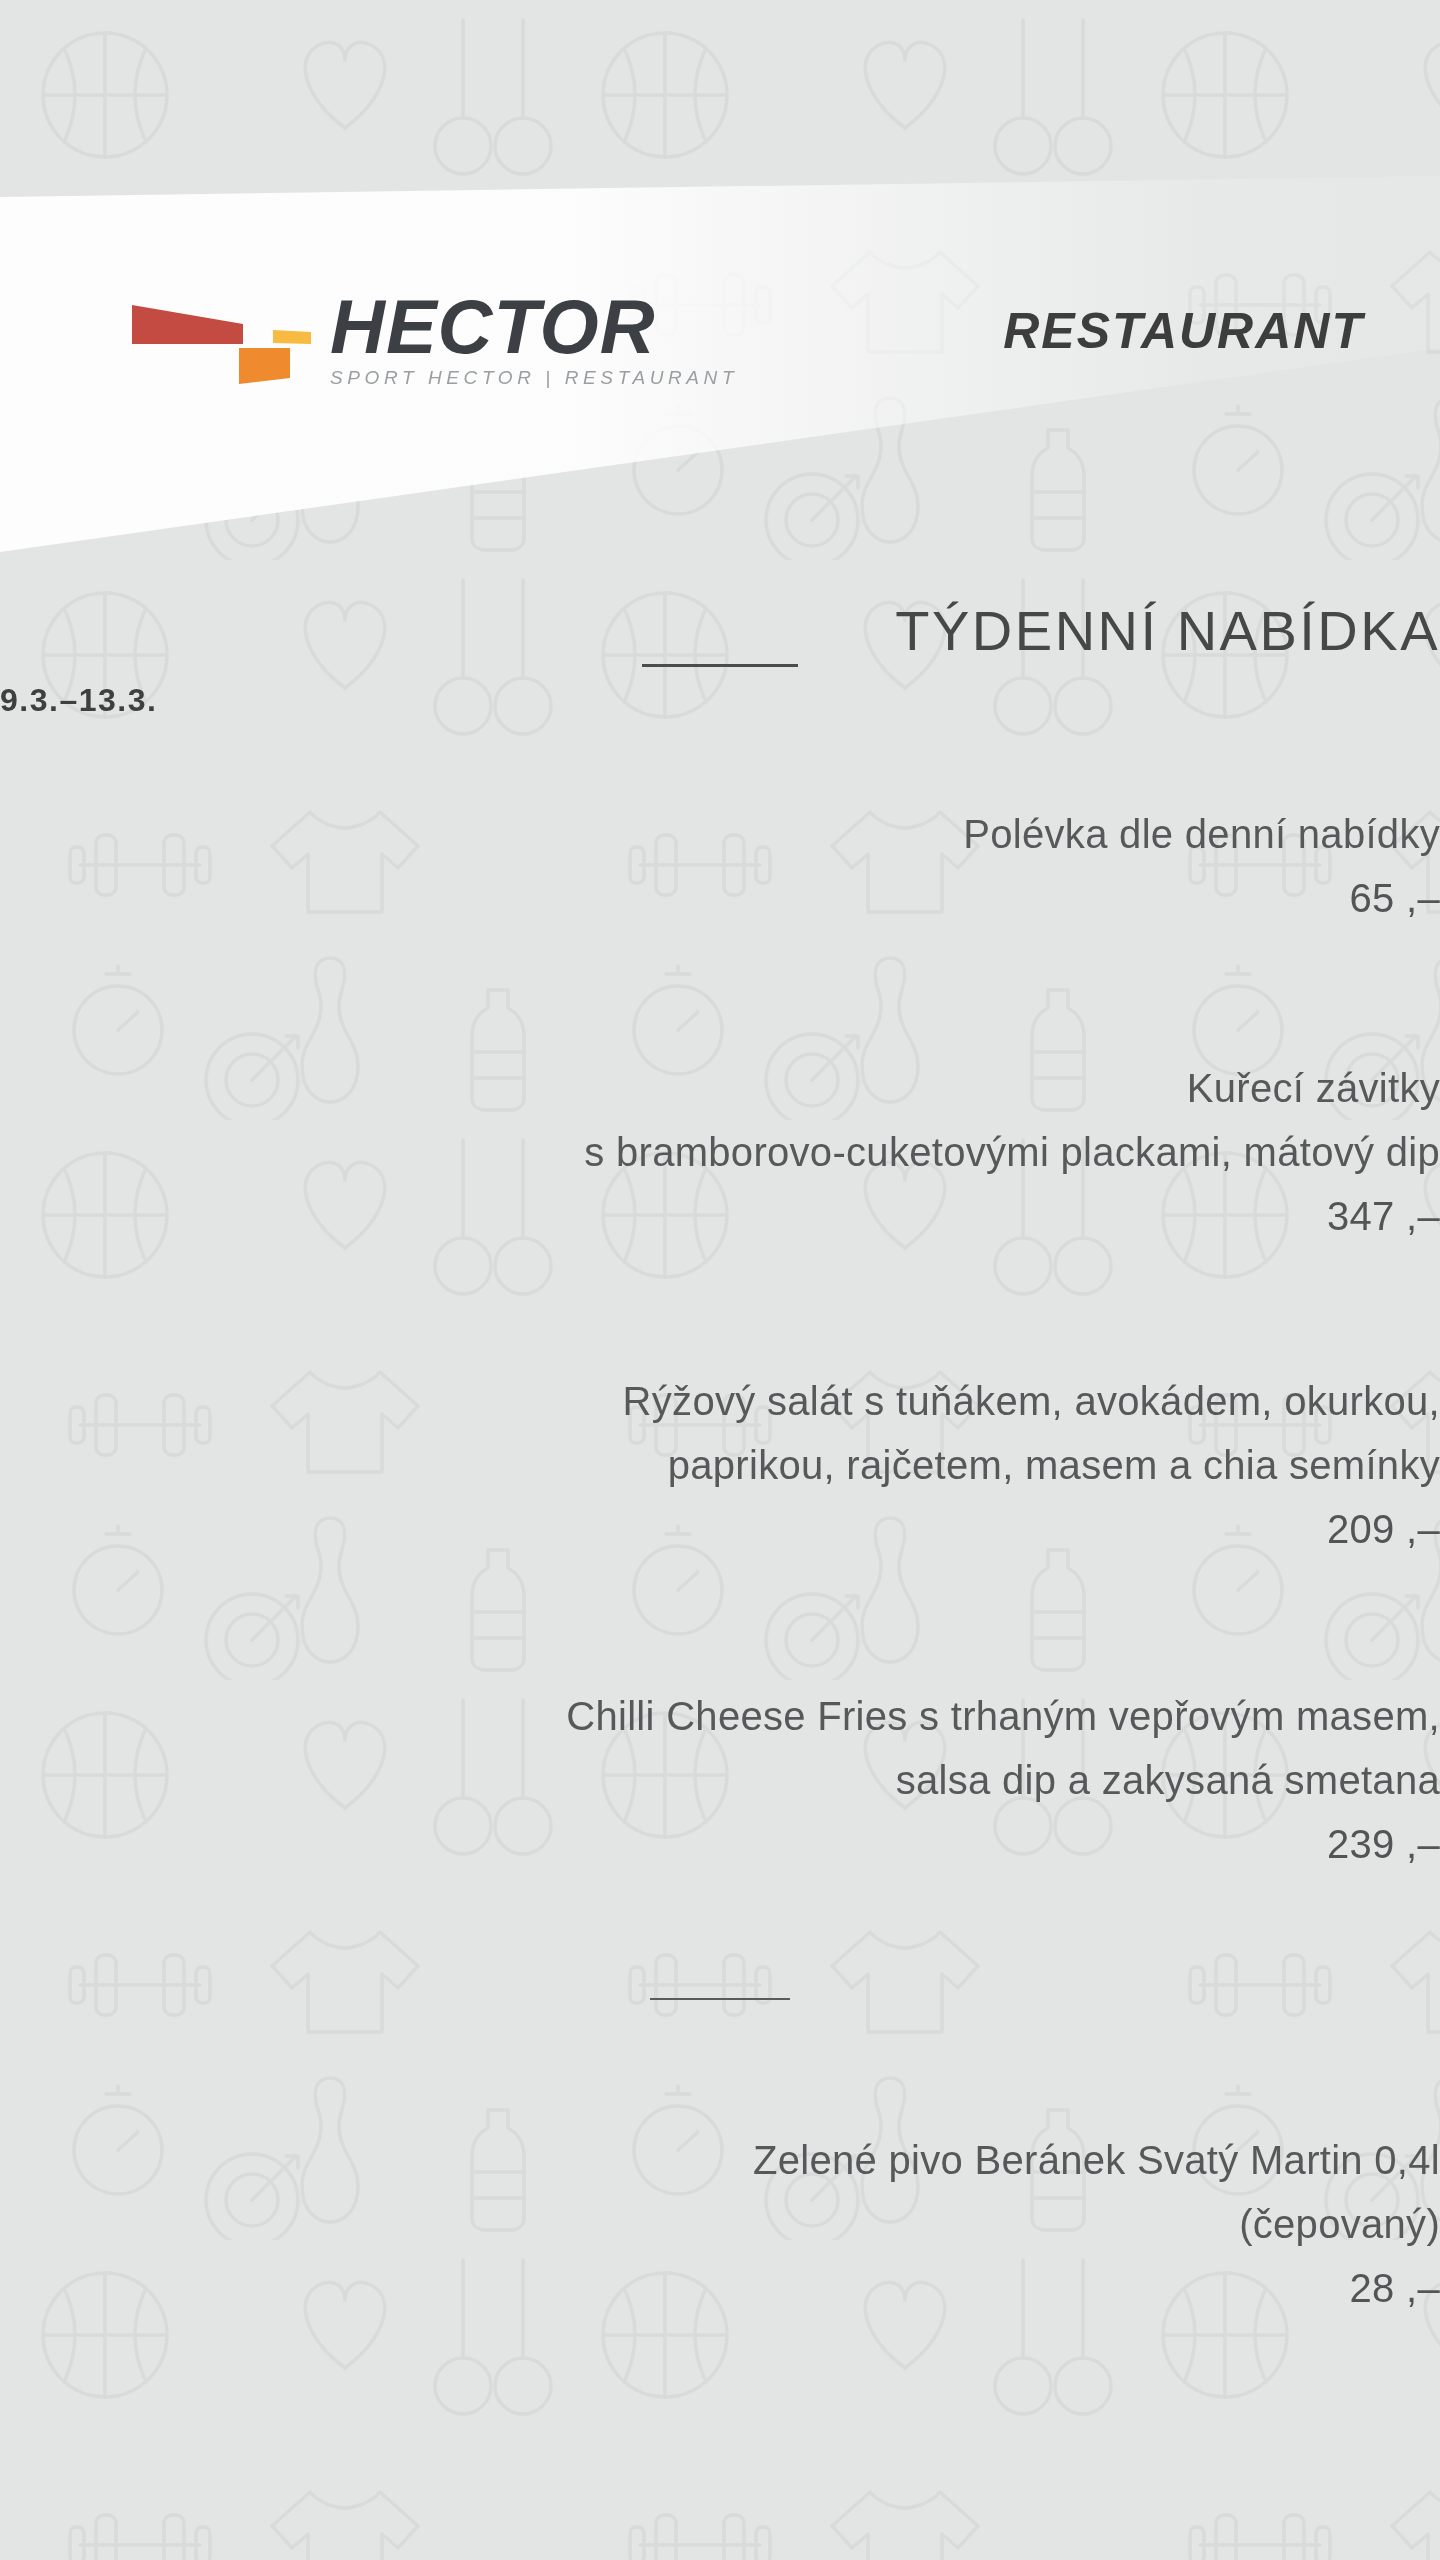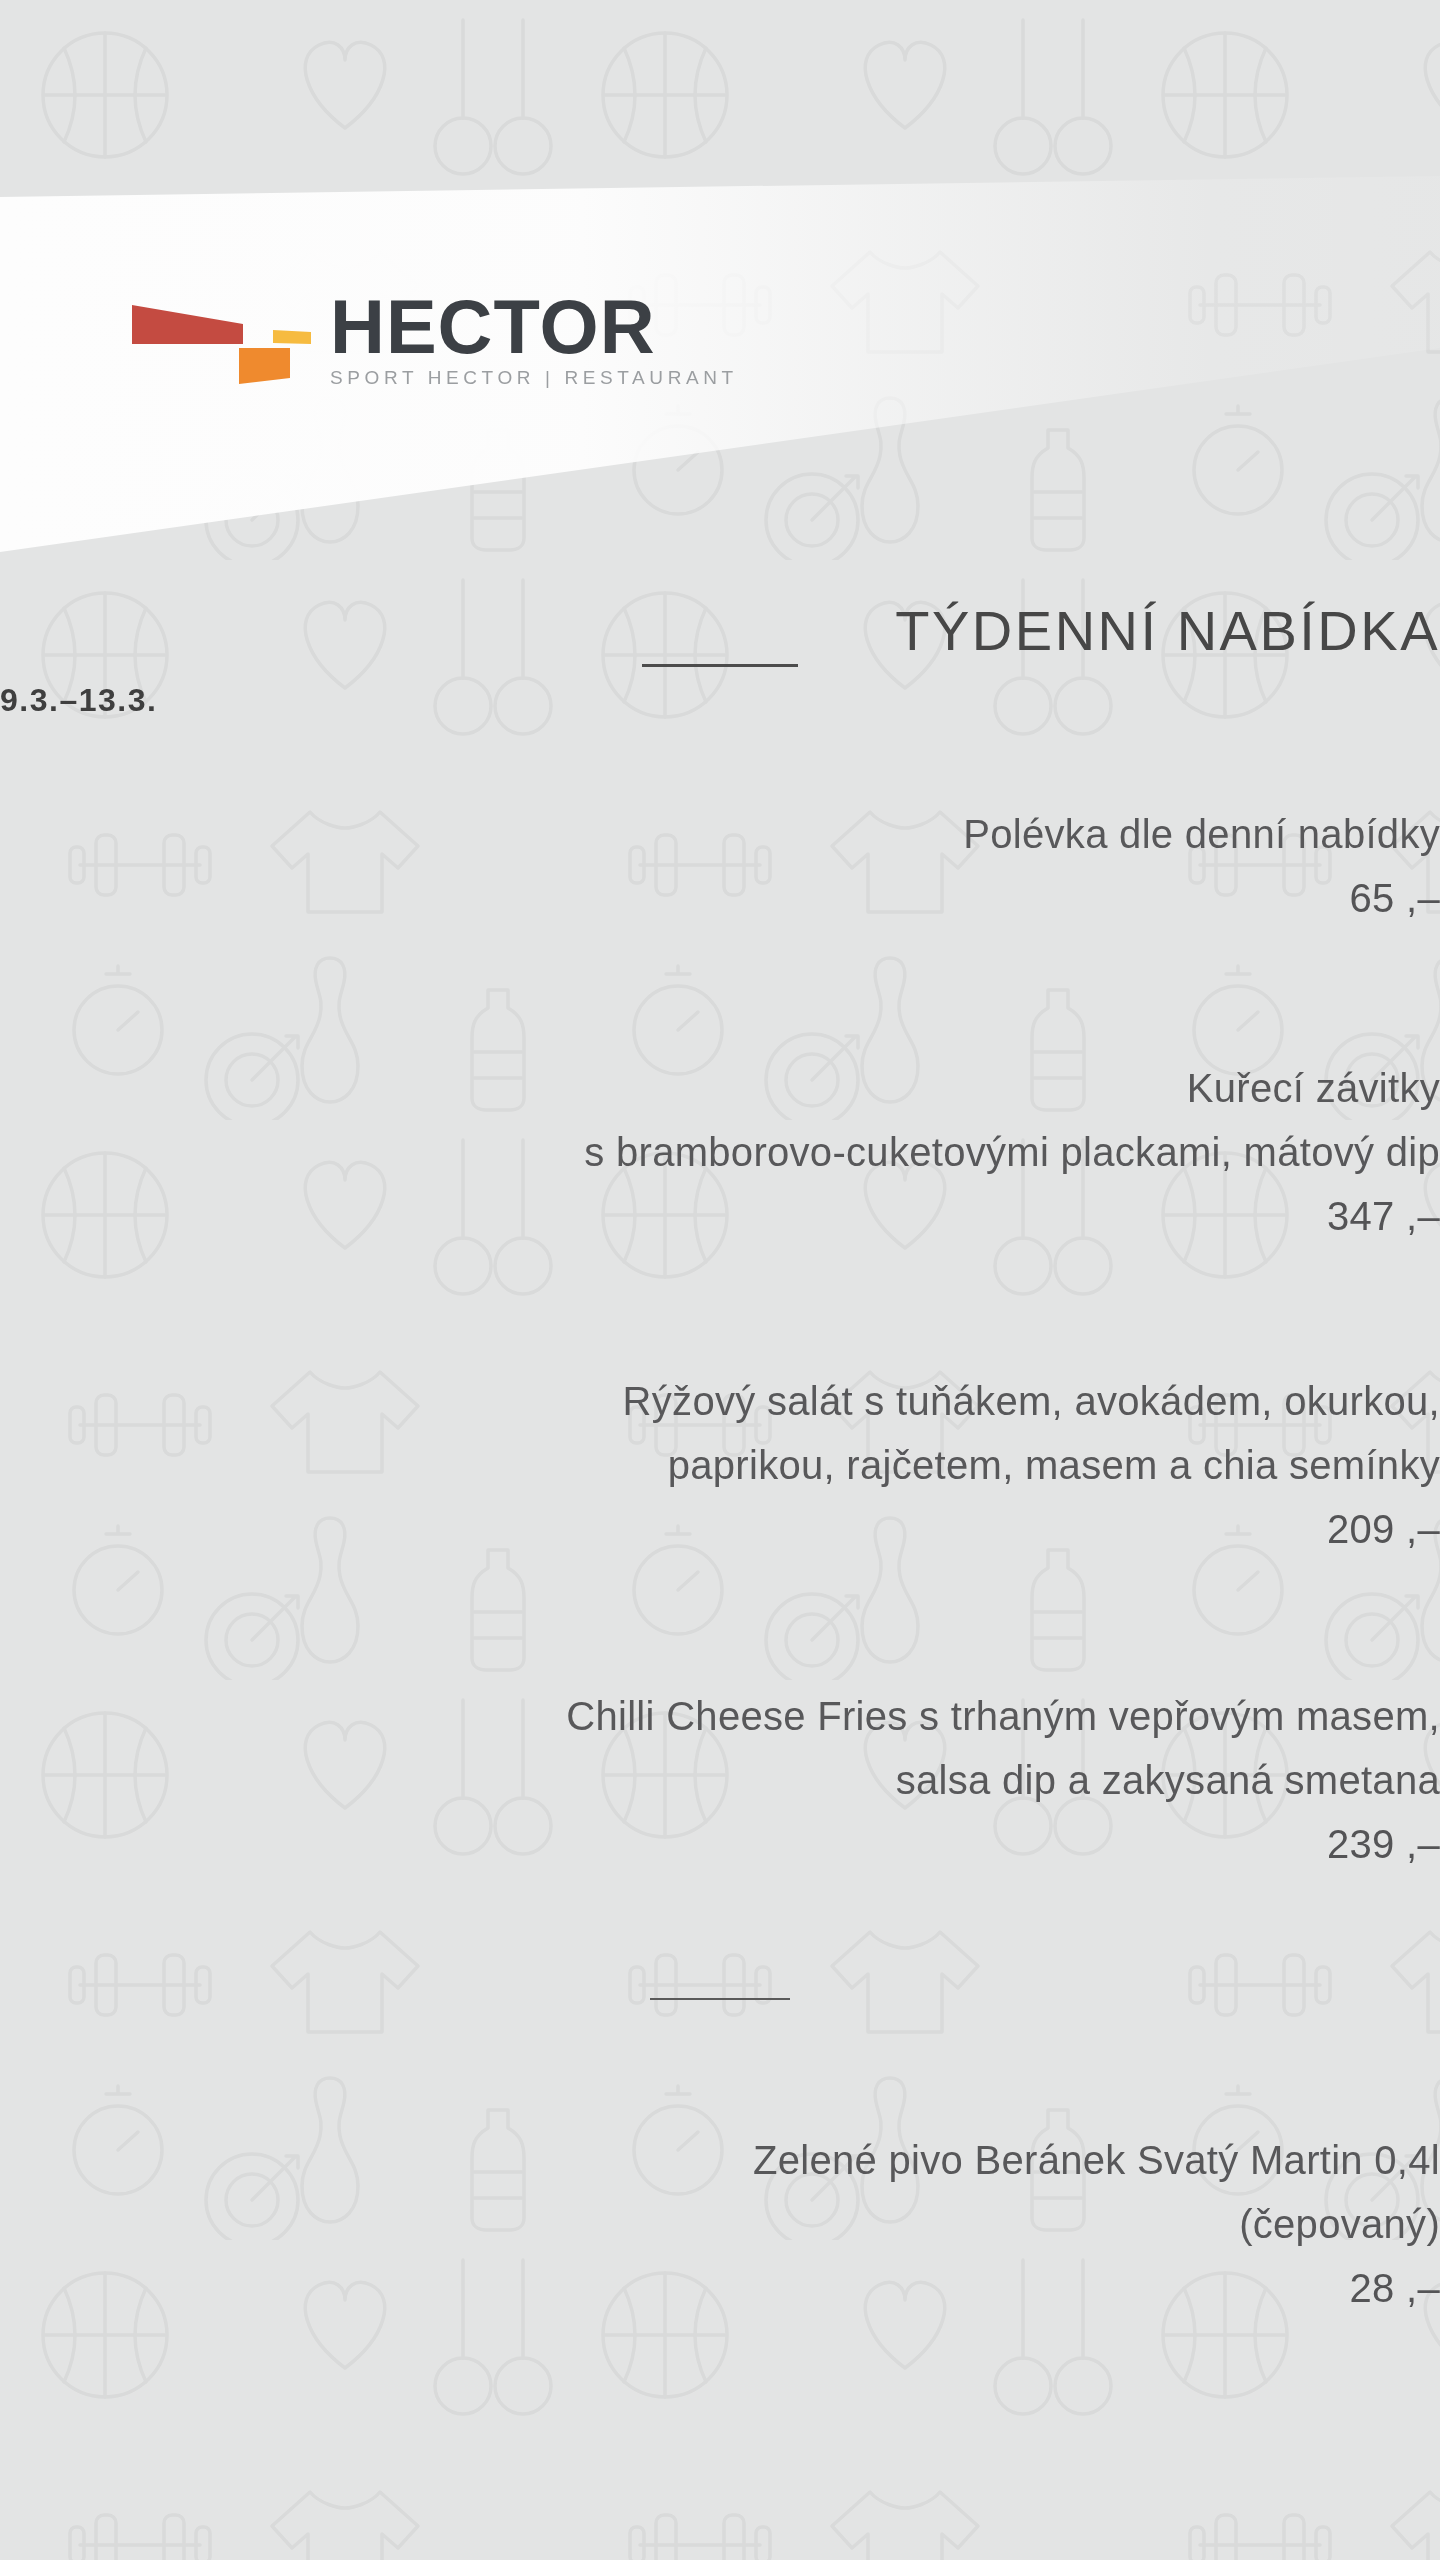--- a/index.html
+++ b/index.html
@@ -14,21 +14,21 @@
     position:absolute;left:0;top:0;width:1440px;height:700px;
     background:linear-gradient(90deg,
       rgba(253,253,253,1) 0%,
       rgba(253,253,253,.97) 40%,
       rgba(253,253,253,.55) 62%,
       rgba(253,253,253,.16) 84%,
       rgba(253,253,253,.10) 100%);
     clip-path:polygon(0 197px,1440px 176px,1440px 348px,0 552px);
   }
   .header{position:absolute;left:0;top:0;width:1440px;height:560px;}
-  .logo{position:absolute;left:130px;top:296px;display:flex;align-items:flex-start;}
+  .logo{position:absolute;left:130px;top:296px;display:flex;align-items:flex-start;font-style:italic;}
   .logo-mark{width:184px;height:86px;margin-top:6px;}
   .logo-textwrap{margin-left:16px;}
   .logo-word{
     font-size:76px;font-weight:bold;color:#3c4045;line-height:62px;
     letter-spacing:1px;margin-top:0px;
   }
   .logo-sub{
     font-size:19px;color:#9b9ea1;letter-spacing:4.6px;margin-top:9px;white-space:nowrap;
   }
   .header-right{
@@ -124,20 +124,21 @@
     <svg class="logo-mark" viewBox="0 0 184 84" xmlns="http://www.w3.org/2000/svg">
       <polygon points="2,2 113,21 113,41 2,41" fill="#c44b41"></polygon>
       <polygon points="143,27 181,29 181,41 143,40" fill="#f6bb40"></polygon>
       <polygon points="109,45 160,45 160,75 109,81" fill="#ef8a2e"></polygon>
     </svg>
     <div class="logo-textwrap">
       <div class="logo-word">HECTOR</div>
       <div class="logo-sub">SPORT HECTOR  |  RESTAURANT</div>
     </div>
   </div>
+  <div class="header-right">RESTAURANT</div>
 </div>
 
 <h1 class="menu-title">TÝDENNÍ NABÍDKA</h1>
 <div class="title-rule"></div>
 <div class="date-range">9.3.–13.3.</div>
 
 <div class="item" id="item-0">
   <div>Polévka dle denní nabídky</div>
   <div class="price">65 ,–</div>
 </div>

